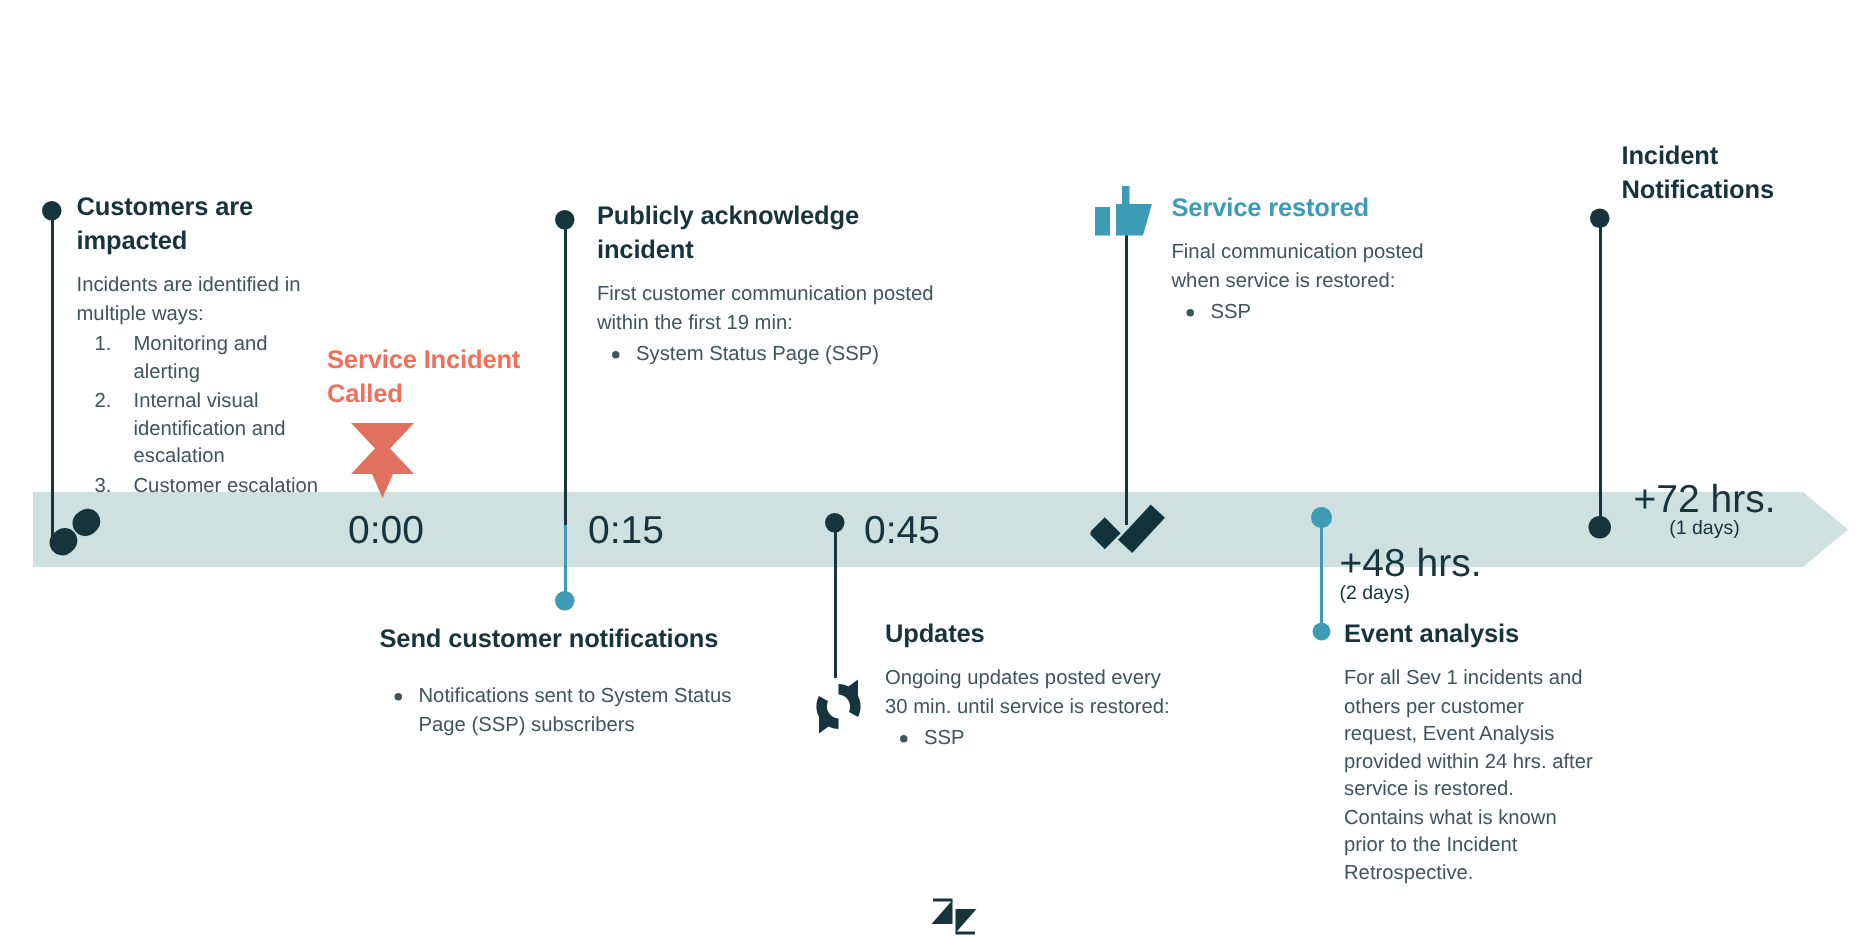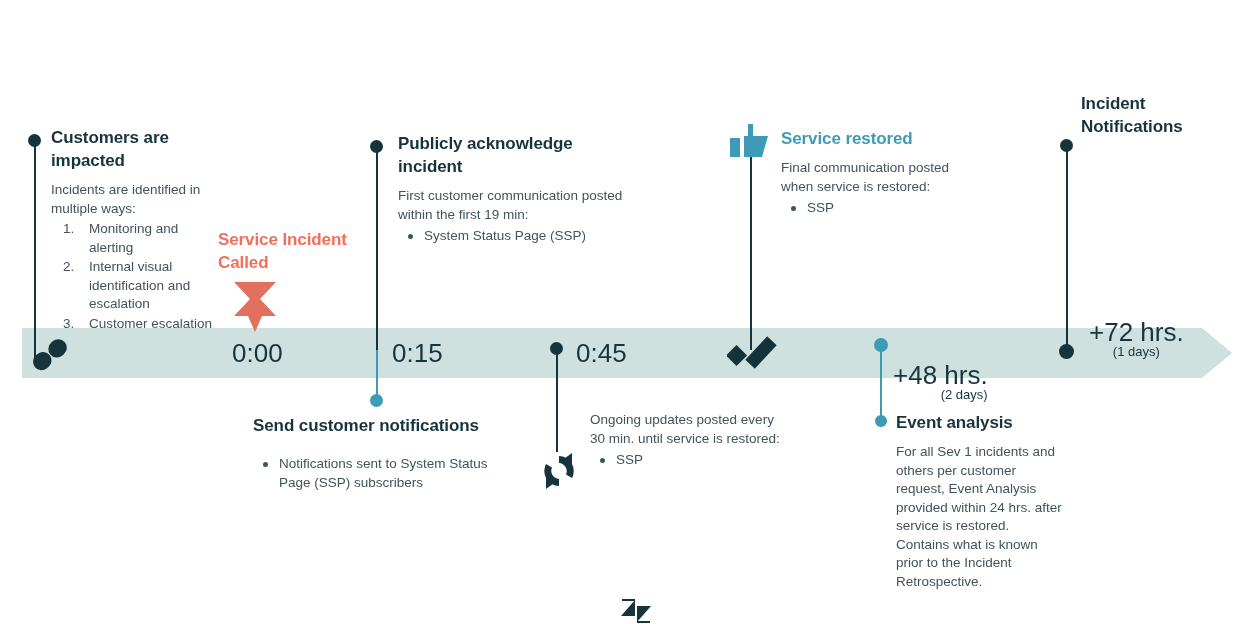--- a/index.html
+++ b/index.html
@@ -154,21 +154,21 @@
     <span class="big">0:00</span>
   </div>
   <div class="tick" style="left:392px;top:341px;">
     <span class="big">0:15</span>
   </div>
   <div class="tick" style="left:576px;top:341px;">
     <span class="big">0:45</span>
   </div>
   <div class="tick" style="left:893px;top:331px;margin-top:32px;">
     <span class="big">+48 hrs.</span>
-    <span class="sub" style="text-align:right;">(2 days)</span>
+    <span class="sub" style="text-align:left;">(2 days)</span>
   </div>
   <div class="tick" style="left:1089px;top:320px;">
     <span class="big">+72 hrs.</span>
     <span class="sub" style="text-align:center;">(1 days)</span>
   </div>
 
   <div class="sic">
     <div class="lbl">Service Incident</div>
     <div class="lbl">Called</div>
   </div>
@@ -223,20 +223,21 @@
   <div class="blk" style="left:253px;top:414px;width:260px;">
     <div class="h">Send customer notifications</div>
     <div class="body">
       <ul class="b" style="margin-top:18px;">
         <li>Notifications sent to System Status Page (SSP) subscribers</li>
       </ul>
     </div>
   </div>
 
   <div class="blk" style="left:590px;top:411px;width:195px;">
+    <div class="h">Updates</div>
     <div class="body">
       <p>Ongoing updates posted every 30 min. until service is restored:</p>
       <ul class="b">
         <li>SSP</li>
       </ul>
     </div>
   </div>
 
   <div class="blk" style="left:896px;top:411px;width:170px;">
     <div class="h">Event analysis</div>

